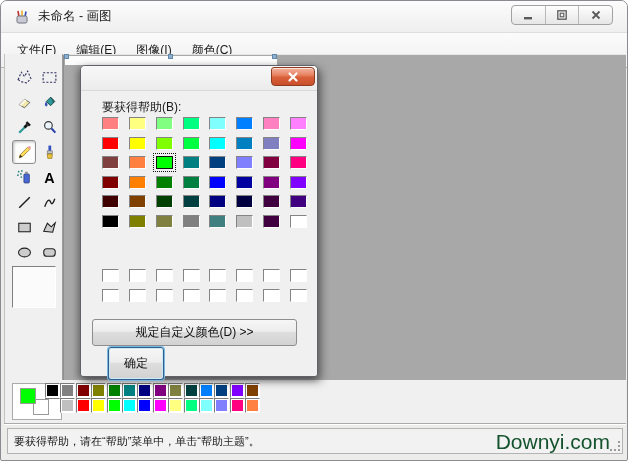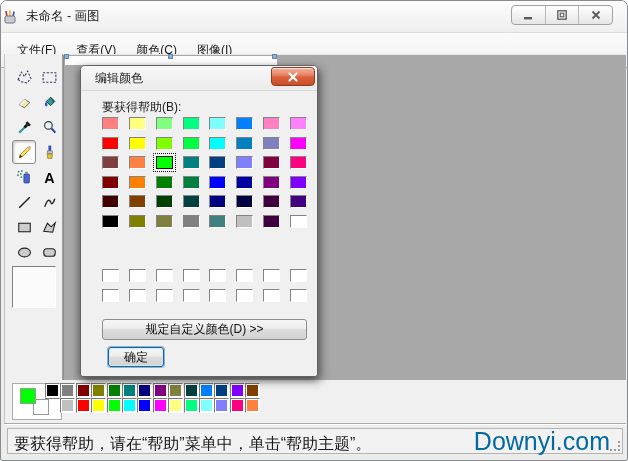--- a/index.html
+++ b/index.html
@@ -1,21 +1,21 @@
 <!DOCTYPE html>
 <html><head>
 <meta charset="utf-8">
 <style>
   html,body{margin:0;padding:0;background:#fff;}
   *{box-sizing:border-box;font-family:"Liberation Sans","DejaVu Sans",sans-serif;}
   .window{position:relative;width:628px;height:461px;background:#ECECEB;border:1px solid #888C90;
           border-radius:7px 7px 2px 2px;overflow:hidden;font-size:12px;color:#1a1a1a;}
   
   .titlebar{position:absolute;left:0;top:0;right:0;height:31px;display:flex;align-items:center;
-            background:linear-gradient(#FCFCFC,#EFEFEF);}
+            padding-left:12px;background:linear-gradient(#FCFCFC,#EFEFEF);}
   .app-icon{width:18px;height:18px;display:inline-block;}
   .title-text{margin-left:7px;font-size:12.5px;}
   .win-controls{position:absolute;right:14px;top:4px;width:102px;height:20px;display:flex;
                 border:1px solid #A2A2A2;border-radius:4px;background:linear-gradient(#FEFEFE,#E6E6E6);overflow:hidden;}
   .wbtn{flex:1;display:flex;align-items:center;justify-content:center;border-left:1px solid #B8B8B8;cursor:default;}
   .wbtn:first-child{border-left:none;}
   
   .menubar{position:absolute;left:0;top:31px;right:0;height:36px;display:flex;align-items:center;
            padding-left:6px;background:linear-gradient(#FBFBFB,#F0F0F0);
            border-top:1px solid #DEDEDE;border-bottom:1px solid #B6B6B6;}
@@ -50,43 +50,43 @@
   .lbl{position:absolute;left:21px;}
   .lbl-basic{top:8px;} .lbl-custom{top:160px;}
   .cgrid{position:absolute;left:21px;width:205px;display:grid;grid-template-columns:repeat(8,17px);
          justify-content:space-between;row-gap:6.5px;}
   .cgrid.basic{top:26px;} .cgrid.custom{top:178px;}
   .sw{width:17px;height:13px;border-top:1px solid #848484;border-left:1px solid #848484;
       border-bottom:1px solid #FFFFFF;border-right:1px solid #FFFFFF;}
   .sw.sel{outline:1px dotted #101010;outline-offset:2px;border:1px solid #101010;}
   .btn{position:absolute;font-size:12px;color:#111;border:1px solid #8E8E8E;border-radius:3px;
        background:linear-gradient(#F6F6F6,#EDEDED 45%,#DDDDDD 50%,#D2D2D2);padding:0;cursor:default;}
-  .btn.define{left:21px;top:228px;width:205px;height:21px;}
-  .btn.ok{left:27px;top:256px;width:56px;height:20px;border:1px solid #2B5F8E;
+  .btn.define{left:11px;top:228px;width:205px;height:27px;}
+  .btn.ok{left:27px;top:256px;width:56px;height:33px;border:1px solid #2B5F8E;
           box-shadow:0 0 0 1px #7AB8E0,inset 0 0 0 1px #CDE8F7;}
   .btn.cancel{left:88px;top:256px;width:62px;height:23px;}
   
   .palettebar{position:absolute;left:3px;top:379px;width:622px;height:43px;background:#F0F0F0;
               border-left:1px solid #C2C2C2;}
   .fgbg{position:absolute;left:7px;top:3px;width:50px;height:37px;background:#FFFFFF;border:1px solid #ABABAB;}
   .fgsw,.bgsw{position:absolute;width:16px;height:16px;border:1px solid #9A9A9A;}
   .fgsw{left:7px;top:4px;z-index:2;} .bgsw{left:20px;top:15px;z-index:1;background:#FFFFFF;}
   .palgrid{position:absolute;left:40px;top:3px;display:grid;grid-template-columns:repeat(14,15.4px);
            grid-auto-rows:15.4px;}
   .pcell{width:15px;height:15px;background:#FFFFFF;padding:1px;
          border-top:1px solid #7A7A7A;border-left:1px solid #7A7A7A;
          border-bottom:1px solid #FFFFFF;border-right:1px solid #FFFFFF;}
   .pcell>div{width:100%;height:100%;}
   
   .statusarea{position:absolute;left:3px;top:422px;width:622px;height:36px;background:#ECECEB;
               border-top:1px solid #ABABAB;box-shadow:inset 0 1px 0 #FFFFFF;}
   .statuspanel{position:absolute;left:3px;top:4px;width:616px;height:26px;background:#F2F2F2;
                border:1px solid #B3B3B3;}
-  .status-text{position:absolute;left:6px;top:5px;font-size:16px;}
-  .watermark{position:absolute;right:12px;top:0px;font-size:25px;line-height:25px;color:#0369a1;}
+  .status-text{position:absolute;left:6px;top:5px;font-size:11px;}
+  .watermark{position:absolute;right:12px;top:0px;font-size:21px;line-height:25px;color:#14532d;}
   .grip{position:absolute;right:1px;bottom:1px;}
 </style>
 </head>
 <body>
 
 <div class="window">
 
   <div class="titlebar">
     <span class="app-icon">
       <svg viewBox="0 0 18 18" width="18" height="18">
@@ -112,23 +112,23 @@
       <div class="wbtn">
         <svg viewBox="0 0 14 14" width="14" height="14">
             <path d="M3.5 3.5 L10.5 10.5 M10.5 3.5 L3.5 10.5" stroke="#5A5A5A" stroke-width="1.8"></path>
           </svg>
       </div>
     </div>
   </div>
 
   <div class="menubar" id="menubar">
       <span class="menu-item">文件(F)</span>
-      <span class="menu-item">查看(V)</span>
+      <span class="menu-item">编辑(E)</span>
+      <span class="menu-item">图像(I)</span>
       <span class="menu-item">颜色(C)</span>
-      <span class="menu-item">图像(I)</span>
     </div>
 
   <div class="toolbar">
     <div class="toolgrid" id="toolgrid">
         <div class="tbtn">
           <svg viewBox="0 0 16 16" width="17" height="17">
             <path d="M2 10 L5 3 L8 7 L11 2 L14 9 L10 13 L5 12 Z" fill="none" stroke="#303060" stroke-width="1" stroke-dasharray="2 1.5"></path>
           </svg>
         </div>
         <div class="tbtn">
@@ -340,21 +340,20 @@
             <rect x="4" y="8" width="2" height="2"></rect>
             <rect x="8" y="0" width="2" height="2"></rect>
             <rect x="0" y="8" width="2" height="2"></rect>
           </g>
       </svg>
     </div>
   </div>
 
   <div class="dialog">
     <div class="dlg-titlebar">
-      <span class="dlg-title">编辑颜色</span>
       <div class="dlg-close">
         <svg viewBox="0 0 12 12" width="12" height="12">
             <path d="M2.5 2.5 L9.5 9.5 M9.5 2.5 L2.5 9.5" stroke="#FFFFFF" stroke-width="2.2" stroke-linecap="round"></path>
           </svg>
       </div>
     </div>
     <div class="dlg-body">
       <div class="lbl lbl-basic">要获得帮助(B):</div>
       <div class="cgrid basic" id="basicGrid">
           <div class="sw" style="background: rgb(255, 128, 128);"></div>

